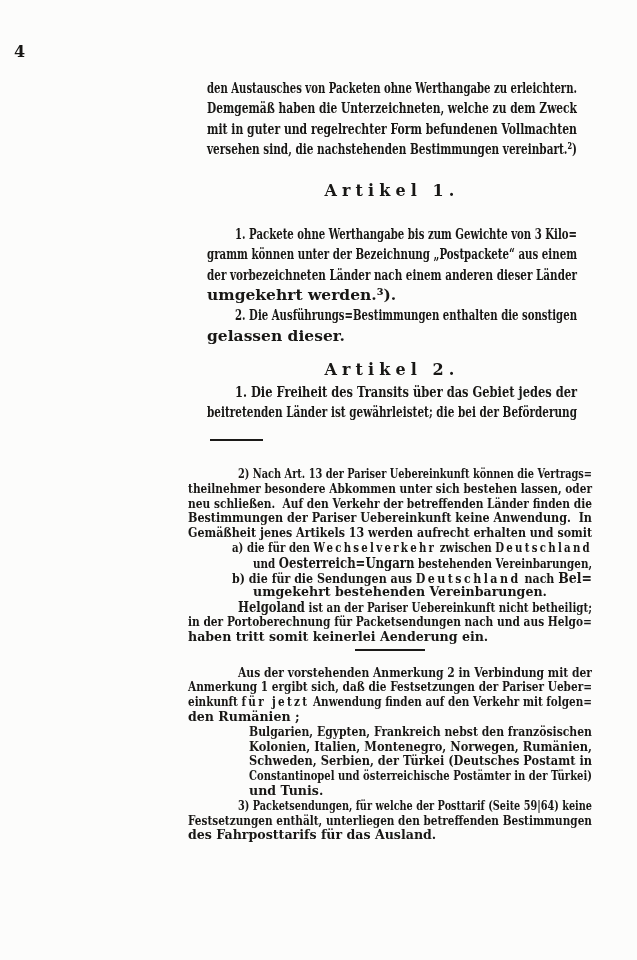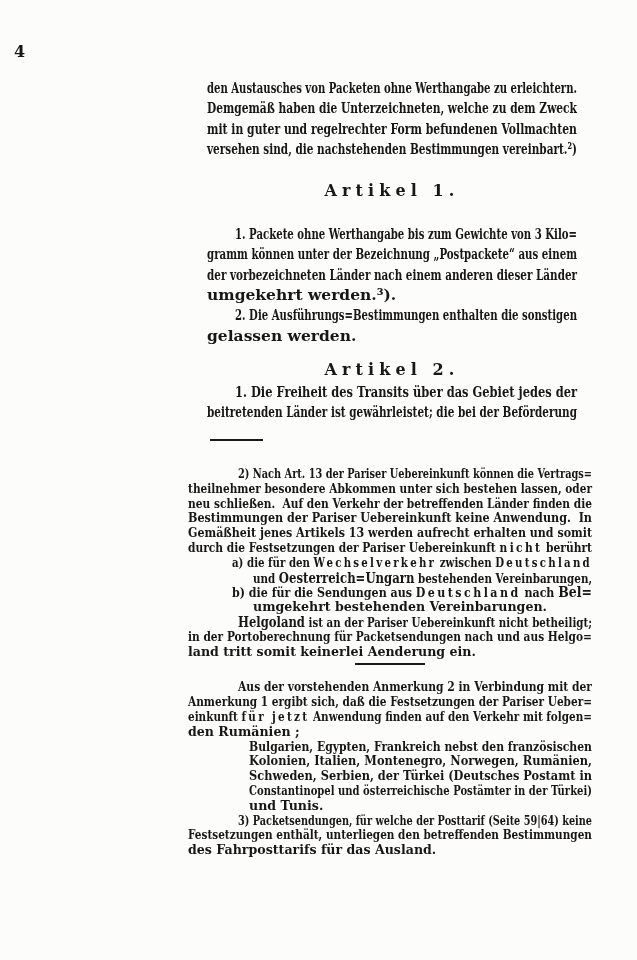--- a/index.html
+++ b/index.html
@@ -68,52 +68,51 @@
       </div>
     <div class="art">Artikel 1.</div>
     <div class="para p2">
         <div class="ln first"><span class="fit" style="transform: scaleX(0.653568);">1. Packete ohne Werthangabe bis zum Gewichte von 3 Kilo=</span></div>
         <div class="ln"><span class="fit" style="transform: scaleX(0.660254);">gramm können unter der Bezeichnung „Postpackete“ aus einem</span></div>
         <div class="ln"><span class="fit" style="transform: scaleX(0.670727);">der vorbezeichneten Länder nach einem anderen dieser Länder</span></div>
         <div class="ln last"><span class="fit" style="transform: scaleX(1);">umgekehrt werden.³).</span></div>
       </div>
     <div class="para">
         <div class="ln first"><span class="fit" style="transform: scaleX(0.65349);">2. Die Ausführungs=Bestimmungen enthalten die sonstigen</span></div>
-        <div class="ln last"><span class="fit" style="transform: scaleX(1);">gelassen werden.</span></div>
+        <div class="ln last"><span class="fit" style="transform: scaleX(1);">gelassen dieser.</span></div>
       </div>
     <div class="art art2">Artikel 2.</div>
     <div class="para p4 just-all">
         <div class="ln first"><span class="fit" style="transform: scaleX(0.738761);">1. Die Freiheit des Transits über das Gebiet jedes der</span></div>
         <div class="ln last"><span class="fit" style="transform: scaleX(0.674106);">beitretenden Länder ist gewährleistet; die bei der Beförderung</span></div>
       </div>
   </div>
 
   <div class="rule rule-footnote"></div>
 
   <div class="fnotes">
     <div class="fpara">
         <div class="ln first"><span class="fit" style="transform: scaleX(0.776449);">2) Nach Art. 13 der Pariser Uebereinkunft können die Vertrags=</span></div>
         <div class="ln"><span class="fit" style="transform: scaleX(0.838038);">theilnehmer besondere Abkommen unter sich bestehen lassen, oder</span></div>
         <div class="ln"><span class="fit" style="transform: scaleX(0.844057);">neu schließen.  Auf den Verkehr der betreffenden Länder finden die</span></div>
         <div class="ln"><span class="fit" style="transform: scaleX(0.886846);">Bestimmungen der Pariser Uebereinkunft keine Anwendung.  In</span></div>
         <div class="ln"><span class="fit" style="transform: scaleX(0.877486);">Gemäßheit jenes Artikels 13 werden aufrecht erhalten und somit</span></div>
-        <div class="ln last"><span class="fit" style="transform: scaleX(0.847821);">durch die Festsetzungen der Pariser Uebereinkunft <span class="sp">nicht</span> berührt</span></div>
       </div>
     <div class="fitem">
         <div class="ln first"><span class="fit" style="transform: scaleX(0.811754);">a) die für den <span class="sp">Wechselverkehr</span> zwischen <span class="sp">Deutschland</span></span></div>
         <div class="ln last"><span class="fit" style="transform: scaleX(0.820947);">und <b class="bb">Oesterreich=Ungarn</b> bestehenden Vereinbarungen,</span></div>
       </div>
     <div class="fitem">
         <div class="ln first"><span class="fit" style="transform: scaleX(0.878484);">b) die für die Sendungen aus <span class="sp">Deutschland</span> nach <b class="bb">Bel=</b></span></div>
         <div class="ln last"><span class="fit" style="transform: scaleX(1);">umgekehrt bestehenden Vereinbarungen.</span></div>
       </div>
     <div class="fpara">
         <div class="ln first"><span class="fit" style="transform: scaleX(0.81473);"><b class="bb">Helgoland</b> ist an der Pariser Uebereinkunft nicht betheiligt;</span></div>
         <div class="ln"><span class="fit" style="transform: scaleX(0.842325);">in der Portoberechnung für Packetsendungen nach und aus Helgo=</span></div>
-        <div class="ln last"><span class="fit" style="transform: scaleX(1);">land tritt somit keinerlei Aenderung ein.</span></div>
+        <div class="ln last"><span class="fit" style="transform: scaleX(1);">haben tritt somit keinerlei Aenderung ein.</span></div>
       </div>
     <div class="rule rule-center"></div>
     <div class="fpara">
         <div class="ln first"><span class="fit" style="transform: scaleX(0.853237);">Aus der vorstehenden Anmerkung 2 in Verbindung mit der</span></div>
         <div class="ln"><span class="fit" style="transform: scaleX(0.835601);">Anmerkung 1 ergibt sich, daß die Festsetzungen der Pariser Ueber=</span></div>
         <div class="ln"><span class="fit" style="transform: scaleX(0.827975);">einkunft <span class="sp">für jetzt</span> Anwendung finden auf den Verkehr mit folgen=</span></div>
         <div class="ln last"><span class="fit" style="transform: scaleX(1);">den Rumänien ;</span></div>
       </div>
     <div class="fcountries">
         <div class="ln first"><span class="fit" style="transform: scaleX(0.860222);">Bulgarien, Egypten, Frankreich nebst den französischen</span></div>

